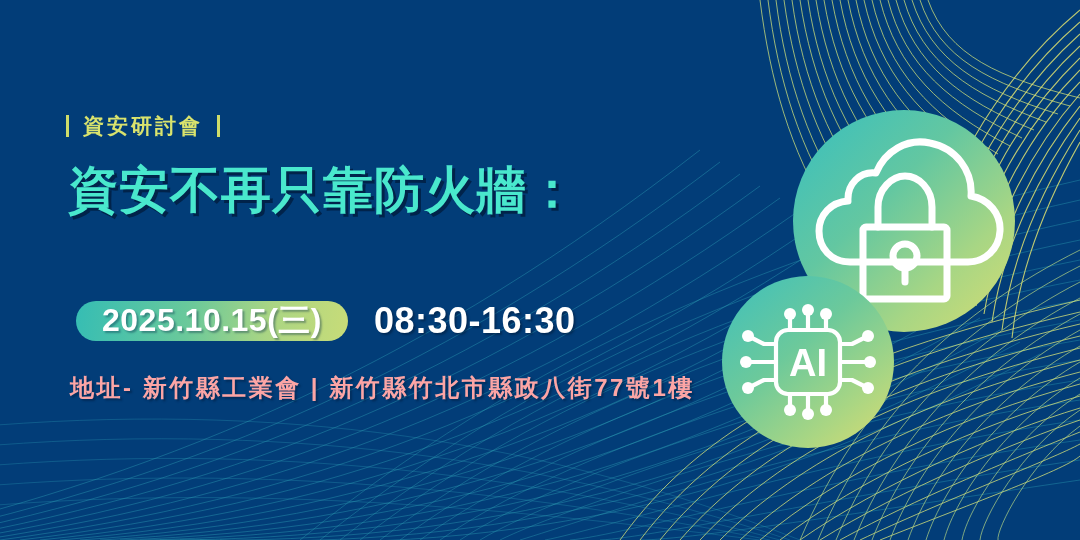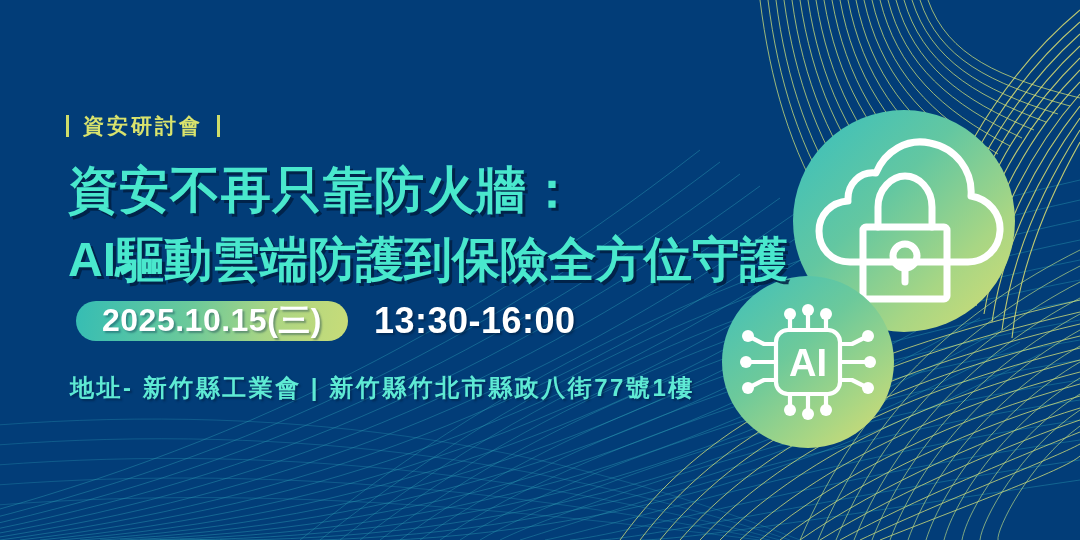--- a/index.html
+++ b/index.html
@@ -41,21 +41,21 @@
     text-shadow:2px 2px 2px rgba(0,40,70,.38);
     box-sizing:border-box;white-space:nowrap;
   }
   .timetext{
     color:#ffffff;font-size:36px;font-weight:bold;letter-spacing:0.5px;
     white-space:nowrap;text-shadow:2px 2px 2px rgba(0,25,55,.5);
   }
 
   .addr{
     position:absolute;left:70px;top:372px;
-    color:#5eead4;font-size:24px;font-weight:bold;letter-spacing:2.5px;
+    color:#fca5a5;font-size:24px;font-weight:bold;letter-spacing:2.5px;
     white-space:nowrap;text-shadow:2px 2px 2px rgba(0,25,55,.45);
   }
 
   
   .badge{position:absolute;border-radius:50%;z-index:4;}
   .badge-cloud{
     left:793px;top:110px;width:222px;height:222px;
     background:linear-gradient(135deg,#37bfc0 0%,#63c7a1 40%,#a8d684 72%,#d7dd72 100%);
   }
   .badge-ai{
@@ -262,23 +262,22 @@
 
   <div class="content">
 
     <div class="eyebrow">
       <span class="bar"></span>
       <span class="etext">資安研討會</span>
       <span class="bar"></span>
     </div>
 
     <div class="title1">資安不再只靠防火牆：</div>
-    <div class="title2">AI驅動雲端防護到保險全方位守護</div>
 
     <div class="daterow">
       <div class="pill">2025.10.15(三)</div>
-      <div class="timetext">13:30-16:00</div>
+      <div class="timetext">08:30-16:30</div>
     </div>
 
     <div class="addr">地址-  新竹縣工業會  |  新竹縣竹北市縣政八街77號1樓</div>
   </div>
 
 </div>
 
 </body></html>

